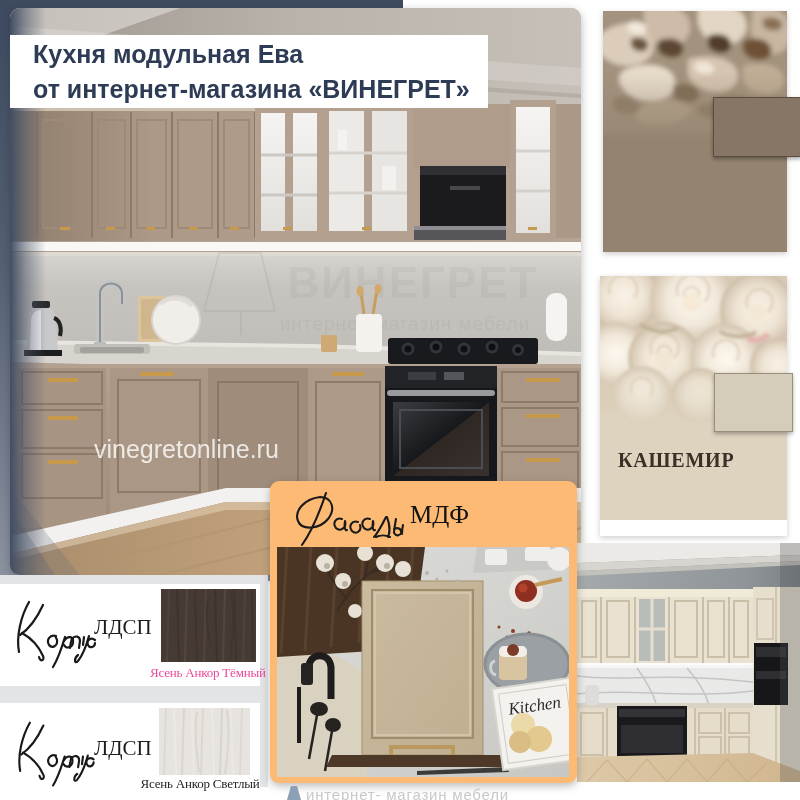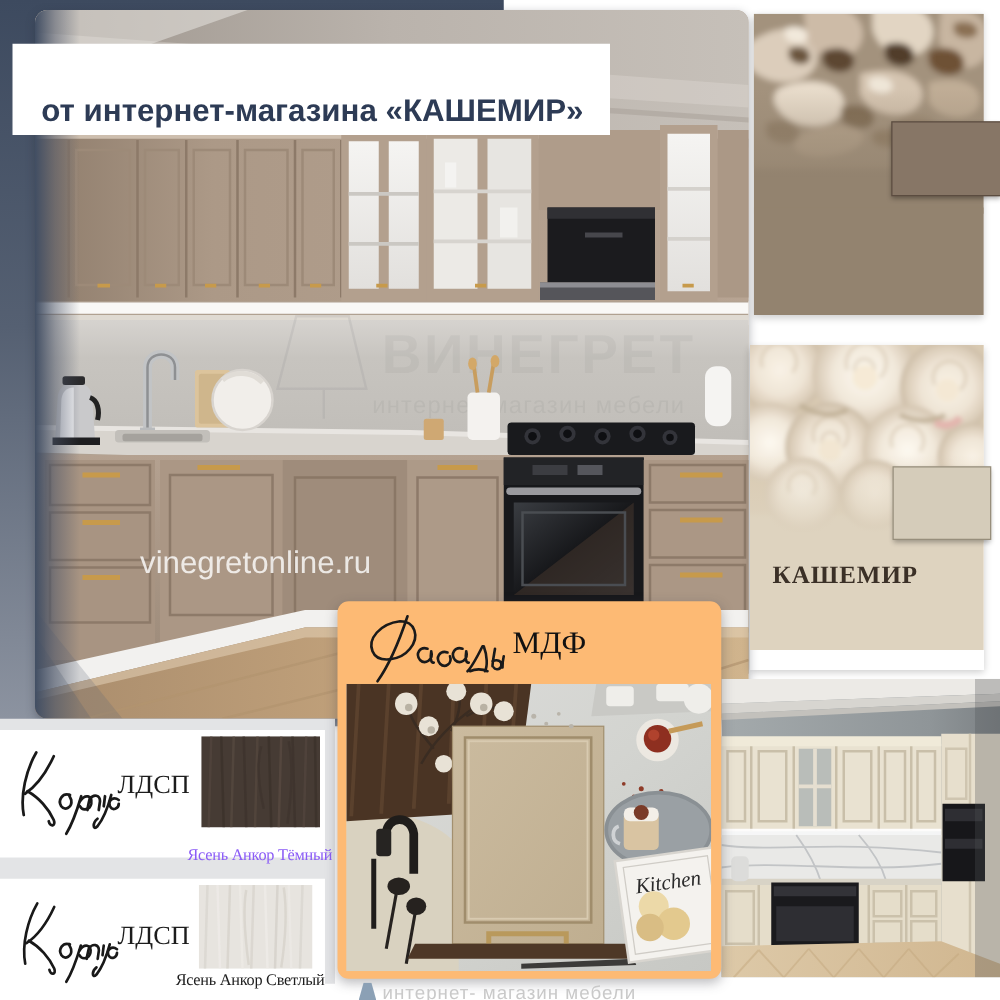--- a/index.html
+++ b/index.html
@@ -5,21 +5,21 @@
   html,body{margin:0;padding:0;}
   body{width:800px;height:800px;position:relative;background:#ffffff;overflow:hidden;
        font-family:"Liberation Sans",sans-serif;}
   .abs{position:absolute;}
 </style>
 </head>
 <body>
 
 <div class="abs" style="left:0;top:0;width:403px;height:581px;background:linear-gradient(180deg,#3d4a5f 0%,#556072 45%,#8d94a1 100%);"></div>
 
-<div id="mainphoto" class="abs" style="left:28px;top:8px;width:571px;height:567px;border-radius:10px;overflow:hidden;box-shadow:0 3px 8px rgba(40,45,60,0.35);">
+<div id="mainphoto" class="abs" style="left:10px;top:8px;width:571px;height:567px;border-radius:10px;overflow:hidden;box-shadow:0 3px 8px rgba(40,45,60,0.35);">
 <svg width="571" height="567" viewBox="0 0 571 567">
  <defs>
   <linearGradient id="ceilg" x1="0" y1="0" x2="1" y2="0">
    <stop offset="0" stop-color="#9d958d"></stop>
           <stop offset="0.5" stop-color="#bab3ac"></stop>
           <stop offset="1" stop-color="#c6c0b9"></stop>
   </linearGradient>
   <linearGradient id="cabg" x1="0" y1="0" x2="1" y2="0">
    <stop offset="0" stop-color="#8f7d6c"></stop>
           <stop offset="0.25" stop-color="#ac9987"></stop>
@@ -266,21 +266,22 @@
 
  <polygon points="0,480 70,567 0,567" fill="#5c6675" opacity="0.22"></polygon>
  <polygon points="0,500 45,567 0,567" fill="#55606f" opacity="0.25"></polygon>
 
  <rect x="0" y="0" width="36" height="567" fill="url(#leftdark)"></rect>
 </svg>
 </div>
 
 <div class="abs" style="left:10px;top:35px;width:478px;height:73px;background:#ffffff;">
 
-  <div class="abs" style="left:23px;top:40px;white-space:nowrap;font-weight:bold;font-size:25px;color:#2d3b55;">от интернет-магазина «КАШЕМИР»</div>
+  <div class="abs" style="left:23px;top:5px;white-space:nowrap;font-weight:bold;font-size:25px;color:#2d3b55;">Кухня модульная Ева</div>
+  <div class="abs" style="left:23px;top:40px;white-space:nowrap;font-weight:bold;font-size:25px;color:#2d3b55;">от интернет-магазина «ВИНЕГРЕТ»</div>
 </div>
 
 <div class="abs" style="left:603px;top:11px;width:184px;height:241px;overflow:hidden;box-shadow:0 2px 6px rgba(0,0,0,0.2);">
 <svg width="184" height="241" viewBox="0 0 184 241">
  <defs>
   <linearGradient id="p1fade" x1="0" y1="0" x2="0" y2="1">
    <stop offset="0" stop-color="#93836f" stop-opacity="0"></stop>
           <stop offset="1" stop-color="#93836f" stop-opacity="1"></stop>
   </linearGradient>
   <filter id="blur1" x="-30%" y="-30%" width="160%" height="160%">
@@ -416,21 +417,21 @@
     <line x1="54" y1="0" x2="56" y2="73" stroke="#3a3029"></line>
     <line x1="64" y1="0" x2="62" y2="73" stroke="#5c4e44"></line>
     <line x1="73" y1="0" x2="75" y2="73" stroke="#3c322b"></line>
     <line x1="84" y1="0" x2="82" y2="73" stroke="#554840"></line>
     <line x1="91" y1="0" x2="92" y2="73" stroke="#3a3029"></line>
     <path d="M48,8 C44,22 46,40 50,58" stroke="#3e342d"></path>
     <path d="M70,4 C74,24 72,48 69,70" stroke="#3e342d"></path>
    </g>
     </svg>
 
-  <div class="abs" style="left:150px;top:92px;width:115px;text-align:left;white-space:nowrap;font-family:'Liberation Serif',serif;font-size:13px;letter-spacing:-0.2px;color:#8b5cf6;">Ясень Анкор Тёмный</div>
+  <div class="abs" style="left:150px;top:81px;width:115px;text-align:left;white-space:nowrap;font-family:'Liberation Serif',serif;font-size:13px;letter-spacing:-0.2px;color:#ec4899;">Ясень Анкор Тёмный</div>
 </div>
 
 <div class="abs" style="left:0;top:703px;width:260px;height:97px;background:#ffffff;">
 
   <svg class="abs" style="left:8px;top:10px;" width="92" height="85" viewBox="0 0 92 88">
       <g stroke="#191919" stroke-width="2.2" fill="none" stroke-linecap="round">
     <path d="M21,10 C13,24 8,44 11,60"></path>
     <path d="M35,13 C29,26 21,37 12,43"></path>
     <path d="M14,41 C23,46 31,55 35,64 C37,69 32,70 31,65"></path>
     <path d="M48,44 C42,42 38,48 41,53 C44,57 50,54 49,48 C48,45 46,43 48,44"></path>

